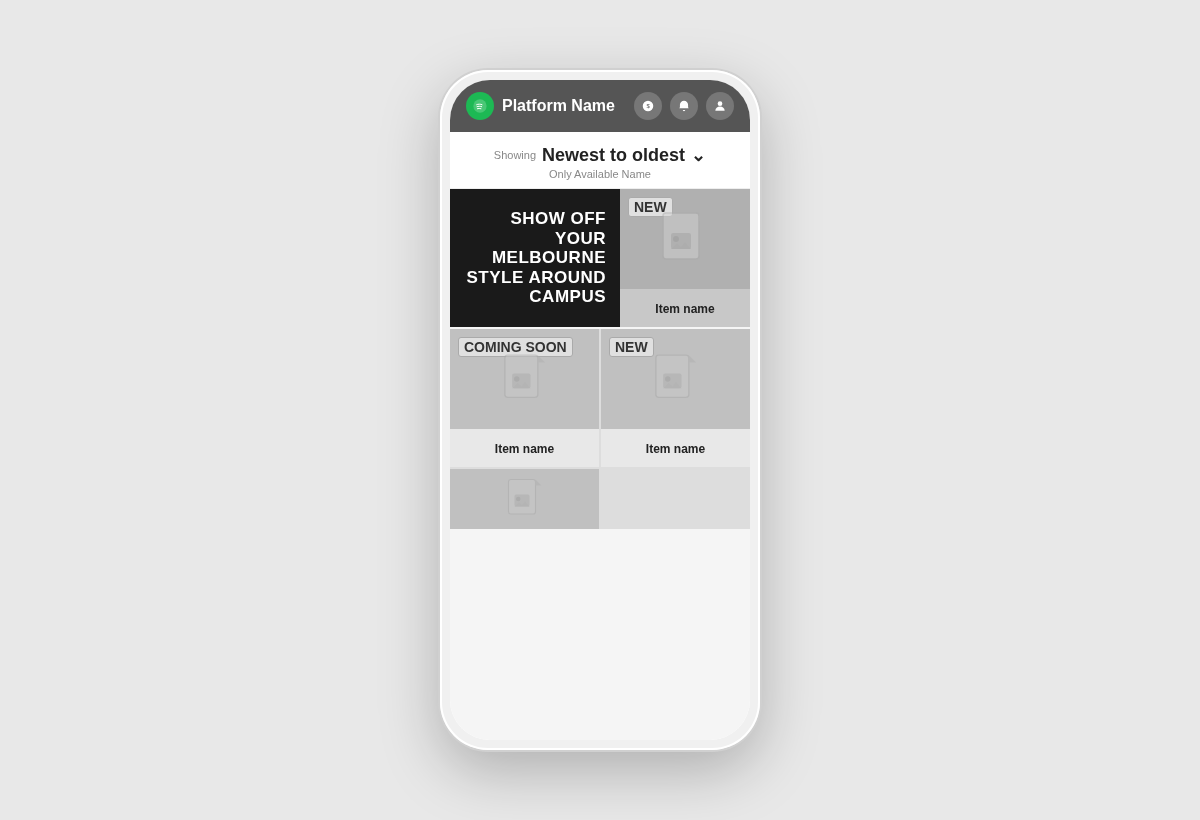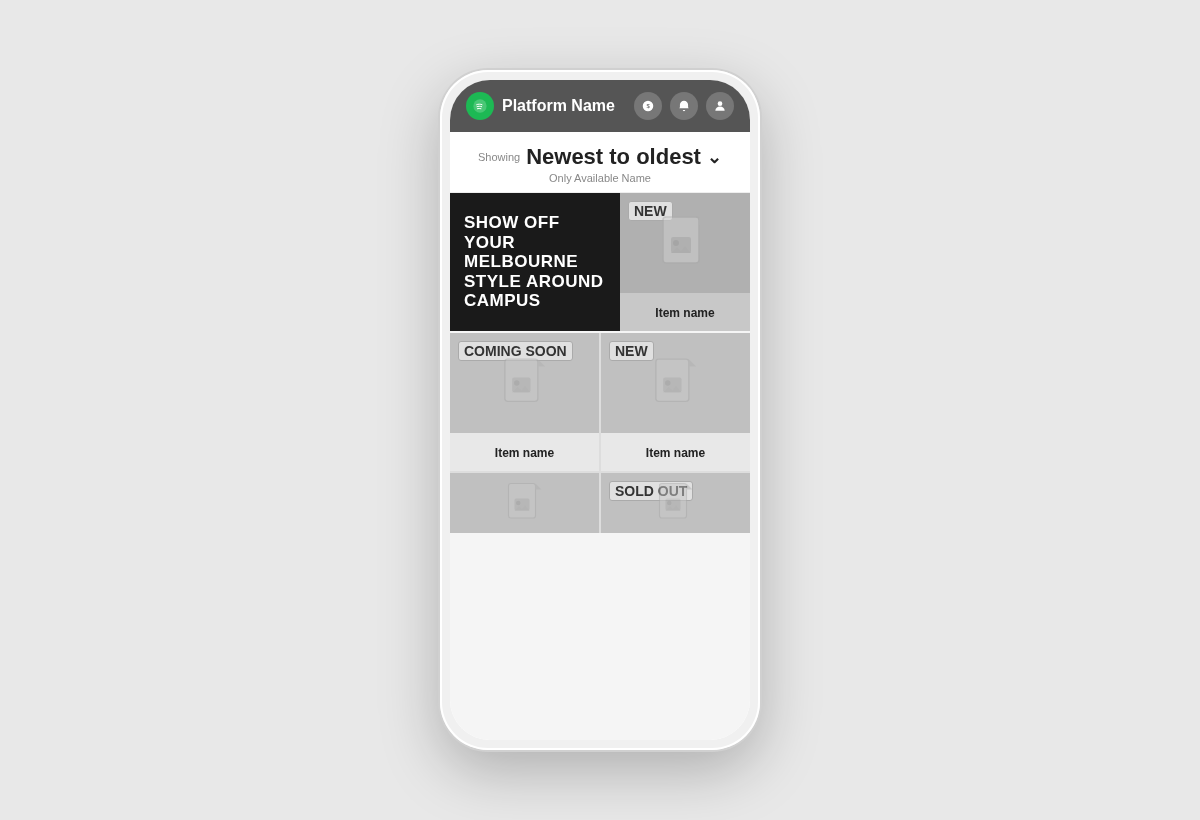--- a/index.html
+++ b/index.html
@@ -113,21 +113,21 @@
       gap: 6px;
     }
 
     .sort-label-small {
       font-size: 11px;
       color: #888888;
       text-align: right;
     }
 
     .sort-value {
-      font-size: 22px;
+      font-size: 18px;
       font-weight: 700;
       color: #222222;
     }
 
     .chevron-icon {
       font-size: 18px;
       color: #222222;
       font-weight: 700;
     }
 
@@ -149,20 +149,21 @@
       display: flex;
       background: #1a1a1a;
       margin: 0;
     }
 
     .hero-text-side {
       flex: 1;
       padding: 20px 14px;
       display: flex;
       align-items: center;
+      text-align: right;
     }
 
     .hero-text {
       color: #ffffff;
       font-size: 17px;
       font-weight: 900;
       line-height: 1.15;
       text-transform: uppercase;
       letter-spacing: 0.5px;
     }
@@ -362,30 +363,18 @@
             <svg class="img-placeholder" width="36" height="42" viewBox="0 0 48 56" fill="none">
               <rect x="2" y="2" width="36" height="46" rx="3" fill="#c8c8c8" stroke="#aaa" stroke-width="1.5"></rect>
               <rect x="10" y="22" width="20" height="16" rx="2" fill="#b0b0b0"></rect>
               <circle cx="15" cy="28" r="3" fill="#999"></circle>
               <path d="M10 38l6-6 4 4 4-5 6 7" fill="#aaa"></path>
               <path d="M38 2l8 8h-8V2z" fill="#b0b0b0"></path>
             </svg>
           </div>
         </div>
 
-        <div class="product-card partial">
-          <div class="product-img">
-            <span class="badge-tag">SOLD OUT</span>
-            <svg class="img-placeholder" width="36" height="42" viewBox="0 0 48 56" fill="none">
-              <rect x="2" y="2" width="36" height="46" rx="3" fill="#c8c8c8" stroke="#aaa" stroke-width="1.5"></rect>
-              <rect x="10" y="22" width="20" height="16" rx="2" fill="#b0b0b0"></rect>
-              <circle cx="15" cy="28" r="3" fill="#999"></circle>
-              <path d="M10 38l6-6 4 4 4-5 6 7" fill="#aaa"></path>
-              <path d="M38 2l8 8h-8V2z" fill="#b0b0b0"></path>
-            </svg>
-          </div>
-        </div>
 
       </div>
     </div>
 
   </div>
 </div>
 
 </body></html>

